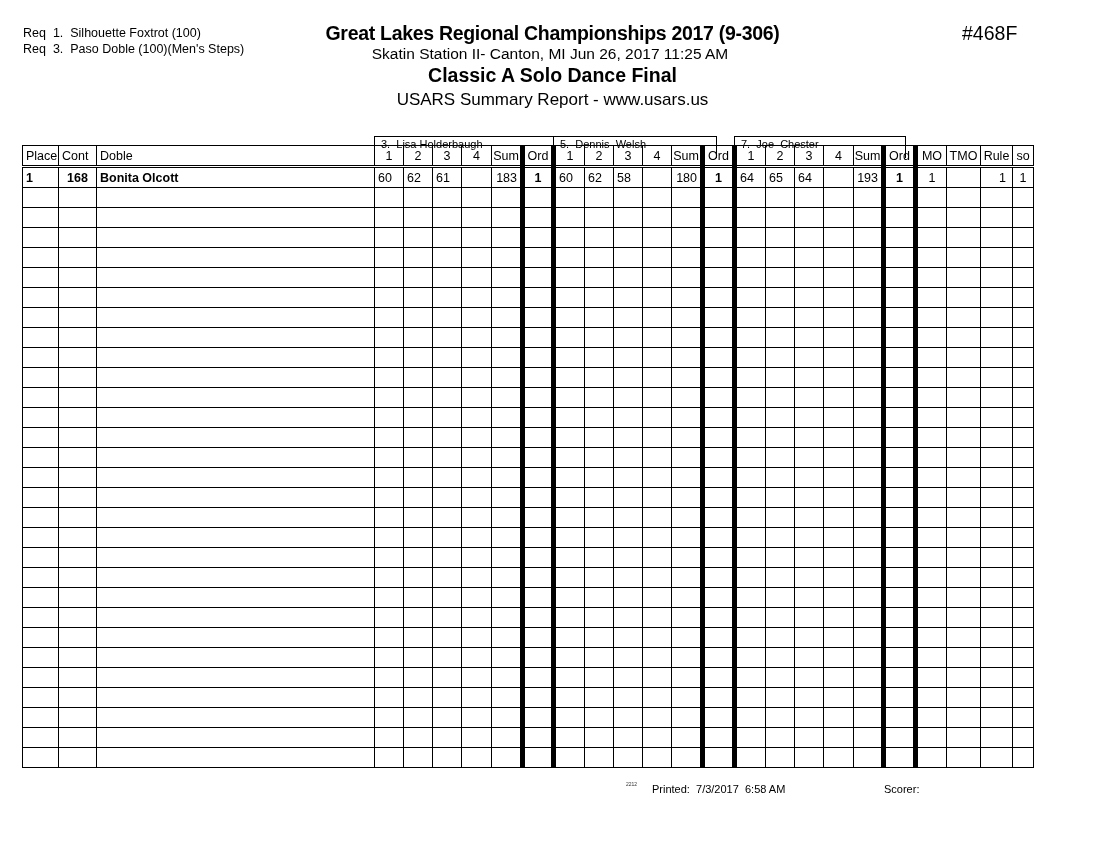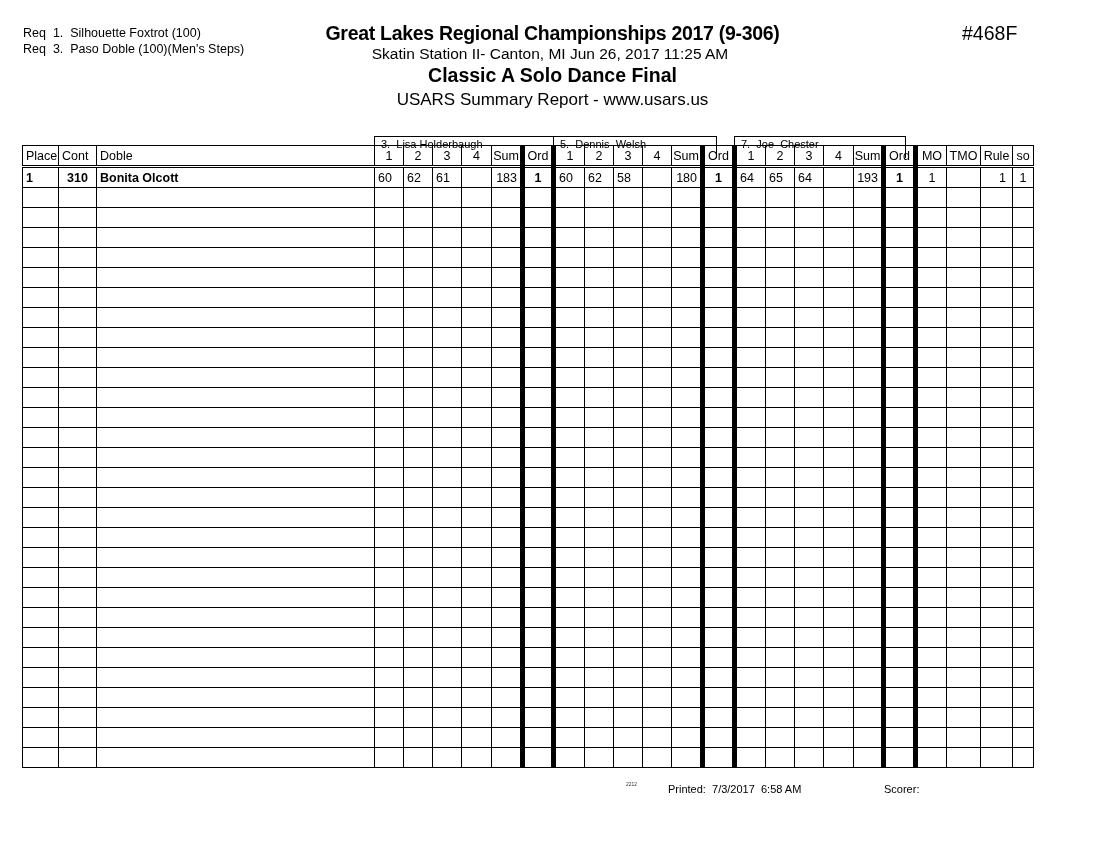--- a/index.html
+++ b/index.html
@@ -99,21 +99,21 @@
       <th class="thick-l">Ord</th>
       <th class="thick-l">MO</th>
       <th>TMO</th>
       <th>Rule</th>
       <th>so</th>
     </tr>
   </thead>
   <tbody id="tbody">
     <tr>
       <td class="b">1</td>
-      <td class="b" style="text-align:center;padding-left:0">310</td>
+      <td class="b" style="text-align:center;padding-left:0">168</td>
       <td class="b">Bonita Olcott</td>
       <td>60</td>
       <td>62</td>
       <td>61</td>
       <td></td>
       <td class="r">183</td>
       <td class="c b thick-l">1</td>
       <td class="thick-l">60</td>
       <td>62</td>
       <td>58</td>
@@ -911,14 +911,14 @@
         <td class="thick-l"></td>
         <td class="thick-l"></td>
         <td></td>
         <td></td>
         <td></td>
       </tr>
     </tbody>
 </table>
 
 <div class="tiny">2212</div>
-<div class="footer" style="left:668px;">Printed:  7/3/2017  6:58 AM</div>
+<div class="footer" style="left:652px;">Printed:  7/3/2017  6:58 AM</div>
 <div class="footer" style="left:884px;">Scorer:</div>
 
 </body></html>

